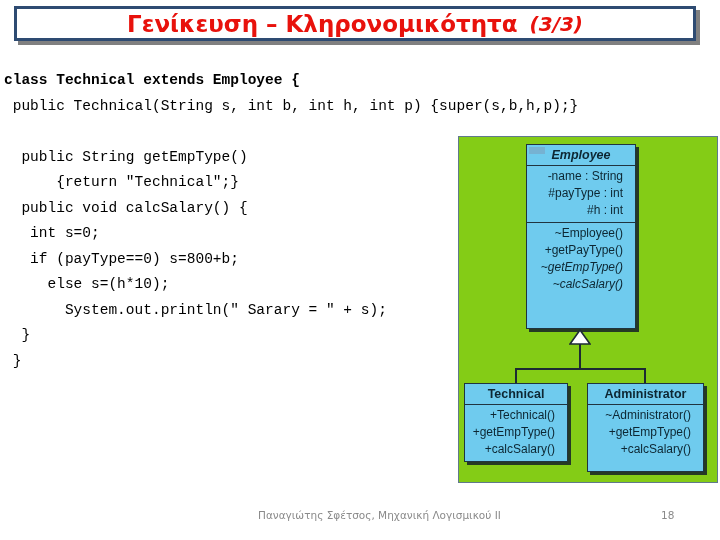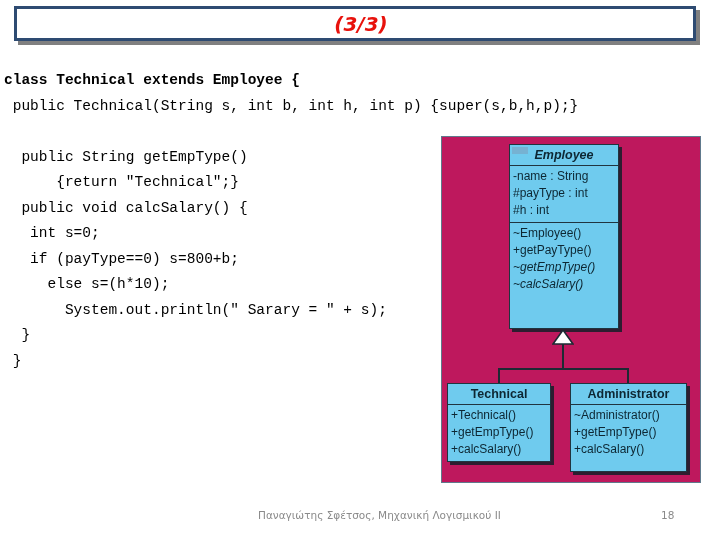--- a/index.html
+++ b/index.html
@@ -66,27 +66,28 @@
     color: #000000;
     line-height: 25.5px;
     white-space: pre;
   }
   #code-block .line { white-space: pre; }
   #code-block .line.bold { font-weight: bold; }
 
   
   #uml-frame {
     position: absolute;
-    left: 441px;
+    left: 458px;
     top: 136px;
     width: 260px;
     height: 347px;
     border: 1px solid #60798c;
     box-sizing: border-box;
-    background: #be185d;
+    background: #84cc16;
+    text-align: right;
   }
 
   .uml-class {
     position: absolute;
     background: #6fcbee;
     border: 1.5px solid #20343f;
     box-sizing: border-box;
     box-shadow: 3px 3px 0 rgba(20,30,40,0.85);
   }
   .uml-header {
@@ -204,20 +205,21 @@
   #footer-page {
     position: absolute;
     left: 661px;
   }
 </style>
 </head>
 <body>
 
 <div id="title-shadow"></div>
 <div id="title-box">
+  <span id="title-text">Γενίκευση – Κληρονομικότητα</span>
   <span id="title-sub">(3/3)</span>
 </div>
 
 <div id="code-block"><div class="line bold">class Technical extends Employee {</div><div class="line"> public Technical(String s, int b, int h, int p) {super(s,b,h,p);}</div><div class="line">&nbsp;</div><div class="line">  public String getEmpType()</div><div class="line">      {return "Technical";}</div><div class="line">  public void calcSalary() {</div><div class="line">   int s=0;</div><div class="line">   if (payType==0) s=800+b;</div><div class="line">     else s=(h*10);</div><div class="line">       System.out.println(" Sarary = " + s);</div><div class="line">  }</div><div class="line"> }</div></div>
 
 <div id="uml-frame">
 
   <div class="uml-class" id="class-employee">
     <div class="uml-header italic">
       <span class="uml-stub"></span>

